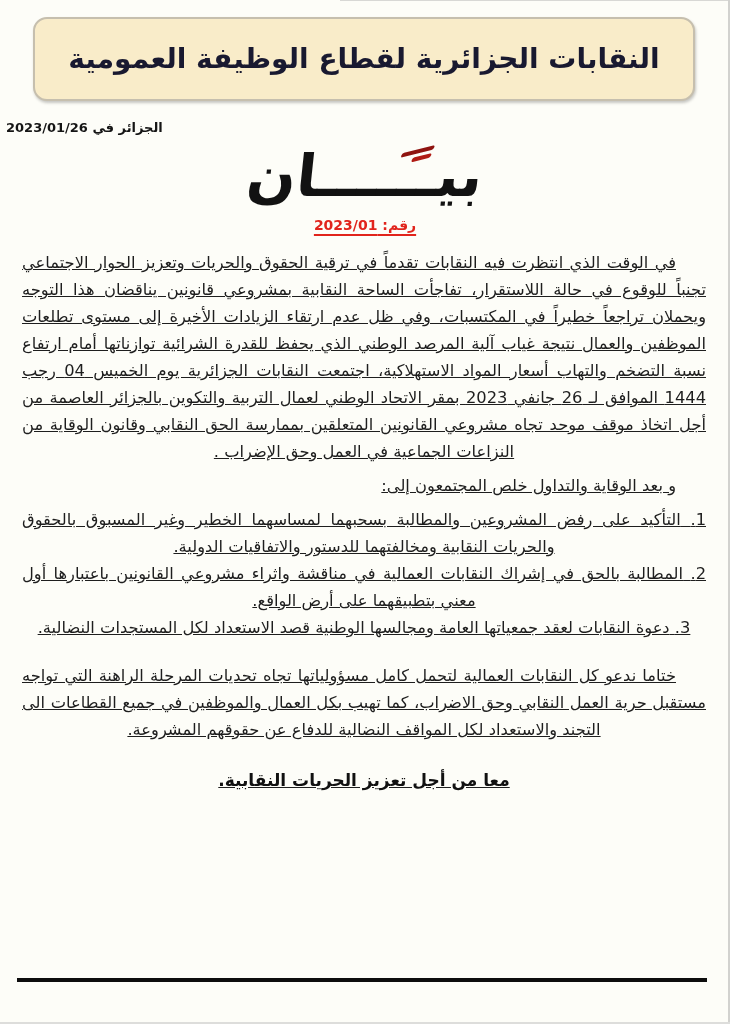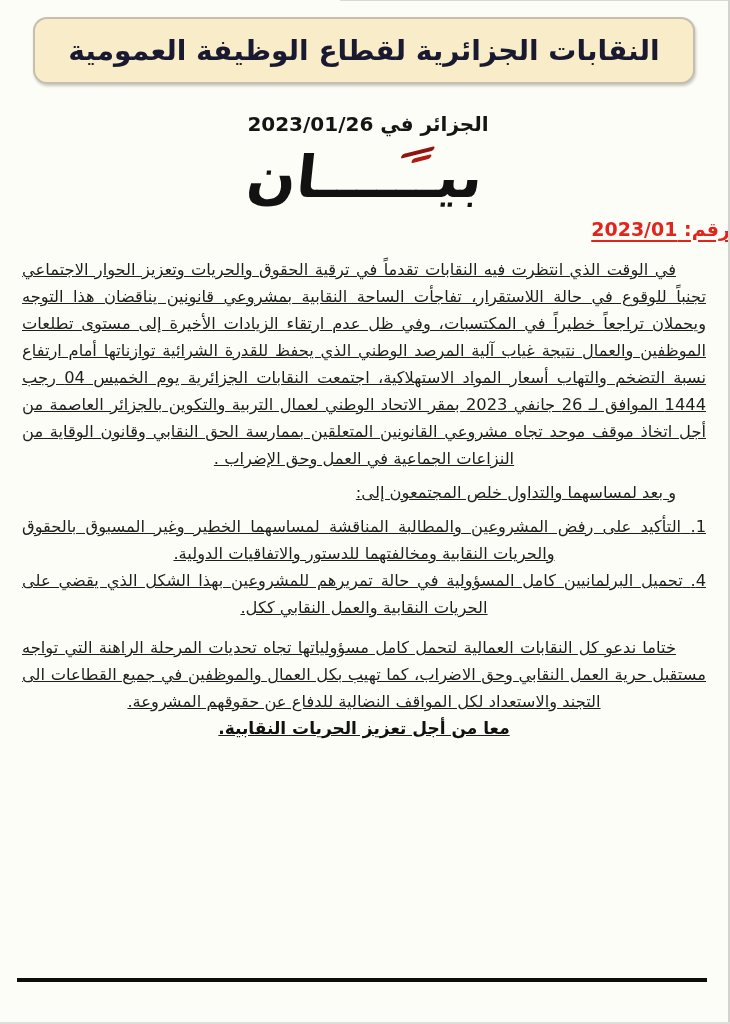--- a/index.html
+++ b/index.html
@@ -14,62 +14,62 @@
   .page { position:absolute; inset:0; direction:rtl; }
 
   
   .edge-right  { position:absolute; top:0; right:0; width:2px; height:100%; background:#d2d2cf; }
   .edge-bottom { position:absolute; left:0; right:0; bottom:0; height:2px; background:#dddddb; }
   .edge-top    { position:absolute; top:0; left:340px; right:0; height:1px; background:#d8d8d5; }
 
   
   .banner {
     margin:17px 35px 0 33px;
-    height:67px;
+    height:84px;
     background:#f9ecc9;
     border:2px solid #c6bfae;
     border-radius:14px;
     box-shadow:1px 2px 3px rgba(0,0,0,.22);
     display:flex; align-items:center; justify-content:center;
     text-align:center;
   }
   .banner-title {
     font-size:28px; font-weight:bold; color:#191930;
     line-height:34px; padding:0 14px;
   }
 
   
   .date-line {
-    margin-top:28px;
-    text-align:center;
+    margin-top:19px;
+    text-align:left;
     padding-left:6px;
     font-weight:bold;
-    font-size:20px;
+    font-size:13px;
     color:#151515;
   }
 
   
   .bayan-wrap { position:relative; text-align:center; margin-top:2px; height:80px; }
   .bayan {
     display:inline-block;
     font-size:58px; line-height:78px; font-weight:bold;
     letter-spacing:-2px; color:#121212;
     transform:skewX(-6deg);
   }
   .accent { position:absolute; top:12px; right:292px; width:36px; height:14px; transform:rotate(-14deg); }
   .accent::before, .accent::after {
     content:""; position:absolute; left:0; border-radius:2px;
     transform:skewX(-35deg); background:#8f1410;
   }
   .accent::before { top:0; width:34px; height:4px; }
   .accent::after  { top:7px; width:20px; left:9px; height:4px; background:#b01b14; }
 
   .stmt-num {
-    text-align:right;
-    font-size:19px; font-weight:bold;
+    text-align:center;
+    font-size:14px; font-weight:bold;
     color:#e1241c;
     margin-top:0;
   }
   .stmt-num span {
     text-decoration:underline;
     text-decoration-thickness:2px;
     text-underline-offset:4px;
   }
 
   
@@ -82,24 +82,24 @@
   .lead-in {
     text-align:right;
     text-indent:30px;
     margin-top:7px;
   }
   .list { margin-top:7px; }
   .item {
     text-align:justify;
     text-align-last:center;
   }
-  .closing { margin-top:13px; }
+  .closing { margin-top:21px; }
   .slogan {
     text-align:center; font-weight:bold;
-    font-size:17px; color:#111;
+    font-size:17px; margin-top:24px; color:#111;
   }
 
   .bottom-rule {
     position:absolute; left:17px; right:23px; top:978px;
     height:4px; background:#0d0d0d;
   }
 </style>
 </head>
 <body>
 
@@ -121,30 +121,34 @@
   </div>
 
   <div class="stmt-num">
     <span>رقم: 2023/01</span>
   </div>
 
   <div class="body">
 
     <p class="p-block">في الوقت الذي انتظرت فيه النقابات تقدماً في ترقية الحقوق والحريات وتعزيز الحوار الاجتماعي تجنباً للوقوع في حالة اللاستقرار، تفاجأت الساحة النقابية بمشروعي قانونين يناقضان هذا التوجه ويحملان تراجعاً خطيراً في المكتسبات، وفي ظل عدم ارتقاء الزيادات الأخيرة إلى مستوى تطلعات الموظفين والعمال نتيجة غياب آلية المرصد الوطني الذي يحفظ للقدرة الشرائية توازناتها أمام ارتفاع نسبة التضخم والتهاب أسعار المواد الاستهلاكية، اجتمعت النقابات الجزائرية يوم الخميس 04 رجب 1444 الموافق لـ 26 جانفي 2023 بمقر الاتحاد الوطني لعمال التربية والتكوين بالجزائر العاصمة من أجل اتخاذ موقف موحد تجاه مشروعي القانونين المتعلقين بممارسة الحق النقابي وقانون الوقاية من النزاعات الجماعية في العمل وحق الإضراب .</p>
 
-    <p class="lead-in">و بعد لمساسهما والتداول خلص المجتمعون إلى:</p>
+    <p class="lead-in">و بعد الوقاية والتداول خلص المجتمعون إلى:</p>
 
     <div class="list">
       <div class="item">
         <span>1.</span>
-        <span>التأكيد على رفض المشروعين والمطالبة المناقشة لمساسهما الخطير وغير المسبوق بالحقوق والحريات النقابية ومخالفتهما للدستور والاتفاقيات الدولية.</span>
+        <span>التأكيد على رفض المشروعين والمطالبة بسحبهما لمساسهما الخطير وغير المسبوق بالحقوق والحريات النقابية ومخالفتهما للدستور والاتفاقيات الدولية.</span>
       </div>
       <div class="item">
-        <span>4.</span>
-        <span>تحميل البرلمانيين كامل المسؤولية في حالة تمريرهم للمشروعين بهذا الشكل الذي يقضي على الحريات النقابية والعمل النقابي ككل.</span>
+        <span>2.</span>
+        <span>المطالبة بالحق في إشراك النقابات العمالية في مناقشة واثراء مشروعي القانونين باعتبارها أول معني بتطبيقهما على أرض الواقع.</span>
+      </div>
+      <div class="item">
+        <span>3.</span>
+        <span>دعوة النقابات لعقد جمعياتها العامة ومجالسها الوطنية قصد الاستعداد لكل المستجدات النضالية.</span>
       </div>
     </div>
 
     <p class="p-block closing">ختاما ندعو كل النقابات العمالية لتحمل كامل مسؤولياتها تجاه تحديات المرحلة الراهنة التي تواجه مستقبل حرية العمل النقابي وحق الاضراب، كما تهيب بكل العمال والموظفين في جميع القطاعات الى التجند والاستعداد لكل المواقف النضالية للدفاع عن حقوقهم المشروعة.</p>
 
     <p class="slogan">معا من أجل تعزيز الحريات النقابية.</p>
 
   </div>
 
   <div class="bottom-rule"></div>

